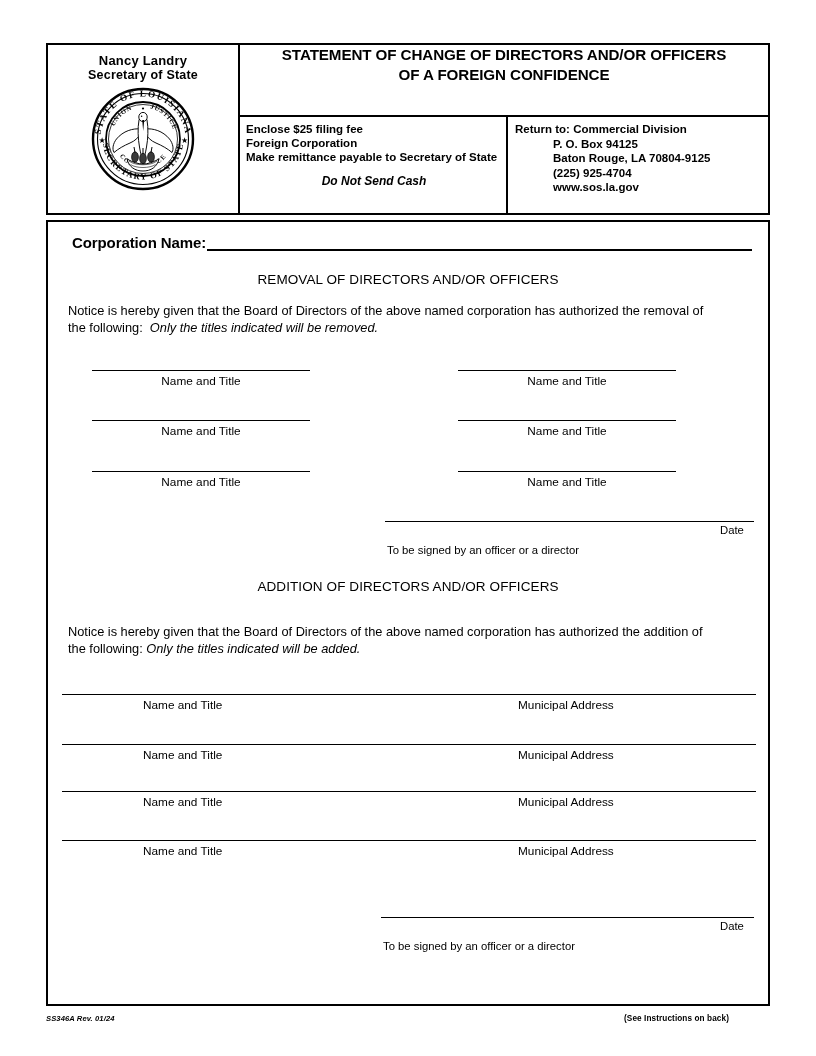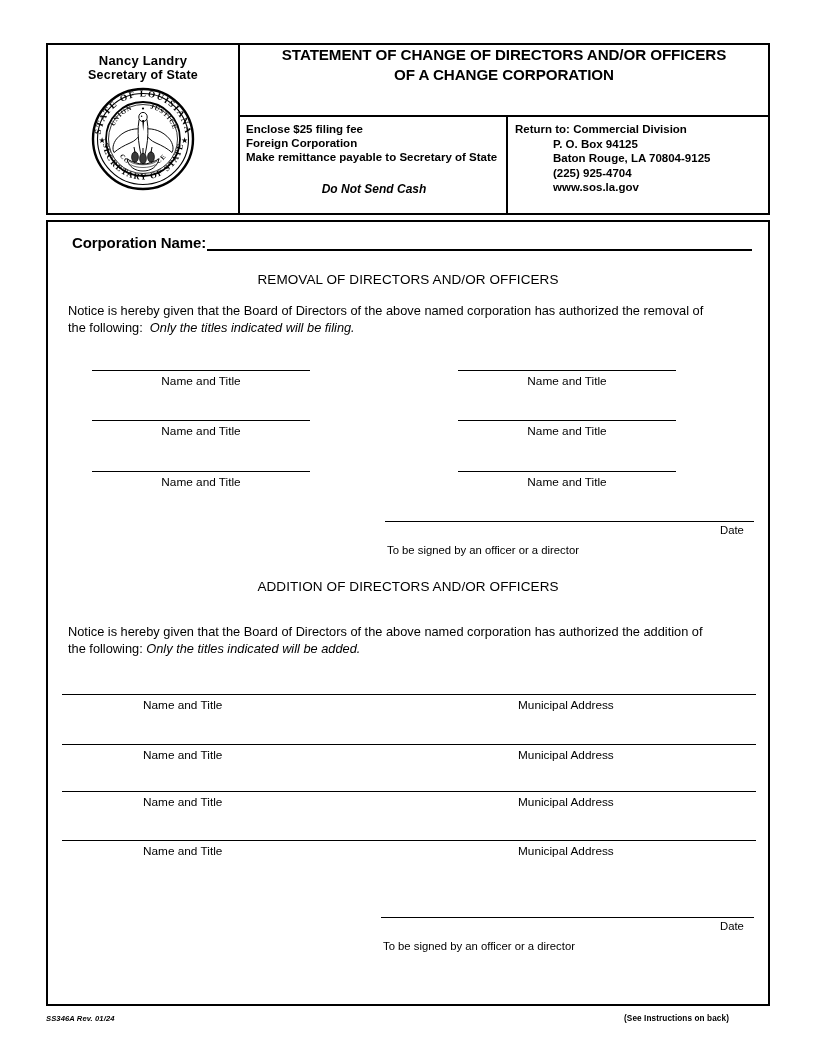--- a/index.html
+++ b/index.html
@@ -74,21 +74,21 @@
     width: 268px;
     border-right: 2px solid #000;
     padding: 5px 4px 4px 6px;
     font-size: 11.5px;
     font-weight: bold;
     line-height: 14px;
   }
   .hdr-fee .nocash {
     font-style: italic;
     text-align: center;
-    margin-top: 18px;
+    margin-top: 10px;
     font-size: 12px;
   }
   .hdr-return {
     flex: 1;
     padding: 5px 4px 4px 7px;
     font-size: 11.5px;
     font-weight: bold;
     line-height: 14.5px;
   }
   .hdr-return .indent { padding-left: 38px; }
@@ -284,21 +284,21 @@
             <path d="M 41.5,77.5 C 47,81.5 61,81.5 66.5,77.5"></path>
           </g>
         </svg>
       </div>
     </div>
 
     <div class="hdr-right">
       <div class="hdr-title-cell">
         <div class="form-title">
           <div>STATEMENT OF CHANGE OF DIRECTORS AND/OR OFFICERS</div>
-          <div>OF A CHANGE CORPORATION</div>
+          <div>OF A FOREIGN CONFIDENCE</div>
         </div>
       </div>
 
       <div class="hdr-info-row">
         <div class="hdr-fee">
           <div>Enclose $25 filing fee</div>
           <div>Foreign Corporation</div>
           <div>Make remittance payable to Secretary of State</div>
           <div class="nocash">Do Not Send Cash</div>
         </div>
@@ -319,21 +319,21 @@
     <div class="corp-row">
       <span class="corp-label"><span>Corporation Name</span>:</span>
       <span class="corp-blank"></span>
     </div>
 
     <div class="section-heading" style="top:50px;">REMOVAL OF DIRECTORS AND/OR OFFICERS</div>
 
     <div class="notice" style="top:80px;">
       <span>Notice is hereby given that the Board of Directors of the above named corporation has authorized the removal of</span><br>
       <span>the following:</span>
-      &nbsp;<i>Only the titles indicated will be filing.</i>
+      &nbsp;<i>Only the titles indicated will be removed.</i>
     </div>
 
     <div class="rm-line" style="left:44px;  top:148px; width:218px;"></div>
     <div class="rm-label" style="left:44px;  top:152px; width:218px;">Name and Title</div>
 
     <div class="rm-line" style="left:44px;  top:198px; width:218px;"></div>
     <div class="rm-label" style="left:44px;  top:202px; width:218px;">Name and Title</div>
 
     <div class="rm-line" style="left:44px;  top:249px; width:218px;"></div>
     <div class="rm-label" style="left:44px;  top:253px; width:218px;">Name and Title</div>

